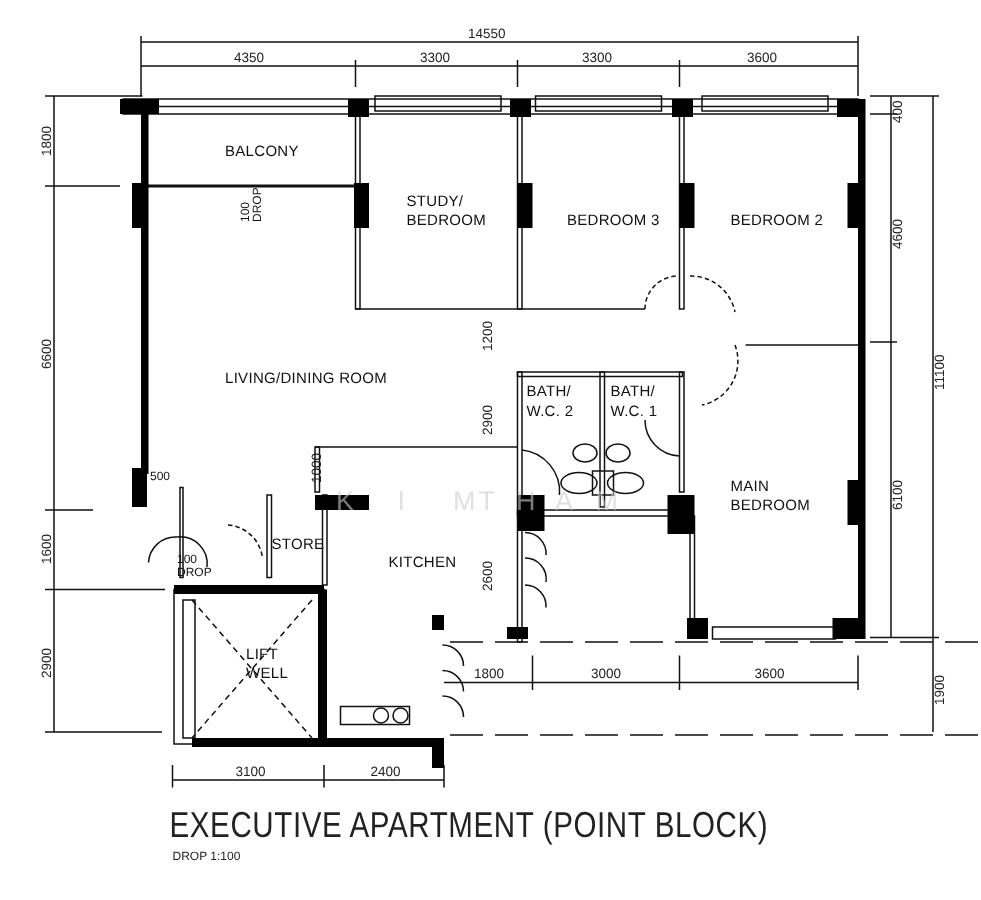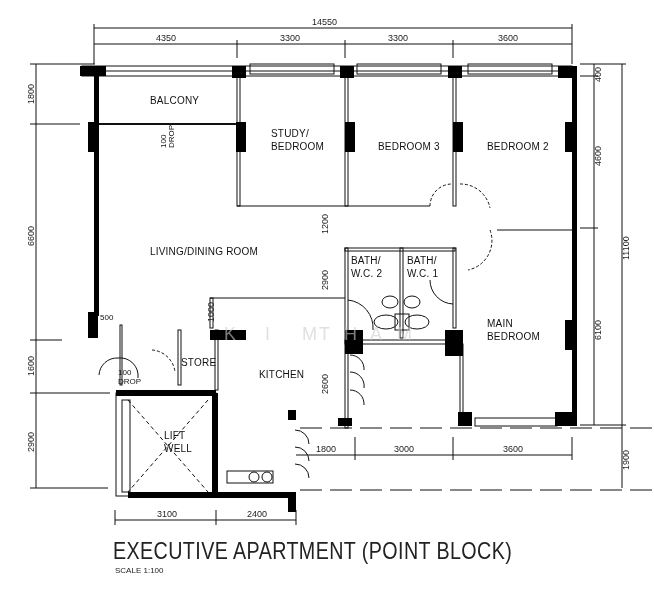--- a/index.html
+++ b/index.html
@@ -195,13 +195,13 @@
   <text class="room" x="407" y="277">W.C.  1</text>
   <text class="room" x="487" y="327">MAIN</text>
   <text class="room" x="487" y="340">BEDROOM</text>
   <text class="room" x="181" y="366">STORE</text>
   <text class="room" x="259" y="378">KITCHEN</text>
   <text class="room" x="164" y="439">LIFT</text>
   <text class="room" x="164" y="452">WELL</text>
 </svg>
 
 <div class="title">EXECUTIVE APARTMENT  (POINT BLOCK)</div>
-<div class="scale">SCALE 1:100</div>
+<div class="scale">DROP 1:100</div>
 
 </body></html>

